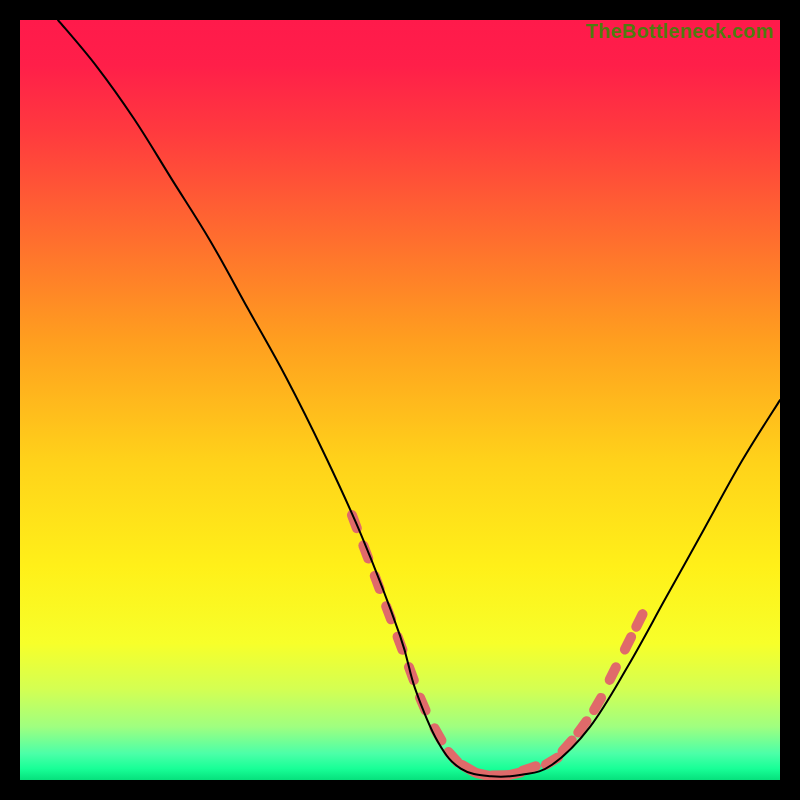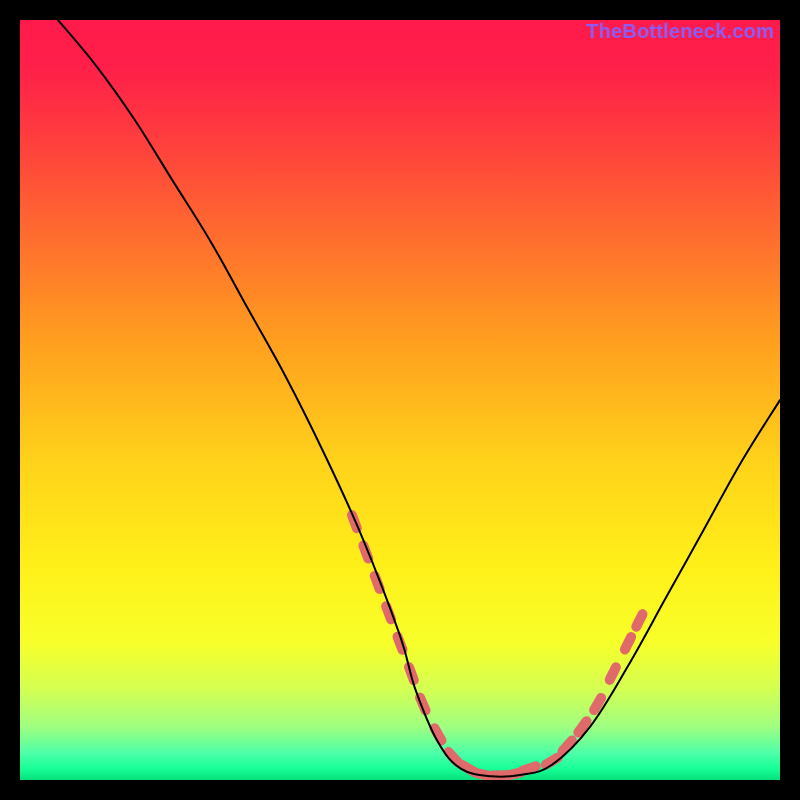--- a/index.html
+++ b/index.html
@@ -26,21 +26,21 @@
     position: absolute;
     left: 0; top: 0; width: 100%; height: 100%;
   }
   .watermark {
     position: absolute;
     top: 0px;
     right: 6px;
     font-family: Arial, Helvetica, sans-serif;
     font-size: 20px;
     font-weight: bold;
-    color: #8b5cf6;
+    color: #4d7c0f;
     letter-spacing: 0.2px;
     user-select: none;
   }
 </style>
 </head>
 <body>
 
 <div class="frame">
   <div class="plot-area">
     <svg class="gradient" viewBox="0 0 760 760" preserveAspectRatio="none">

